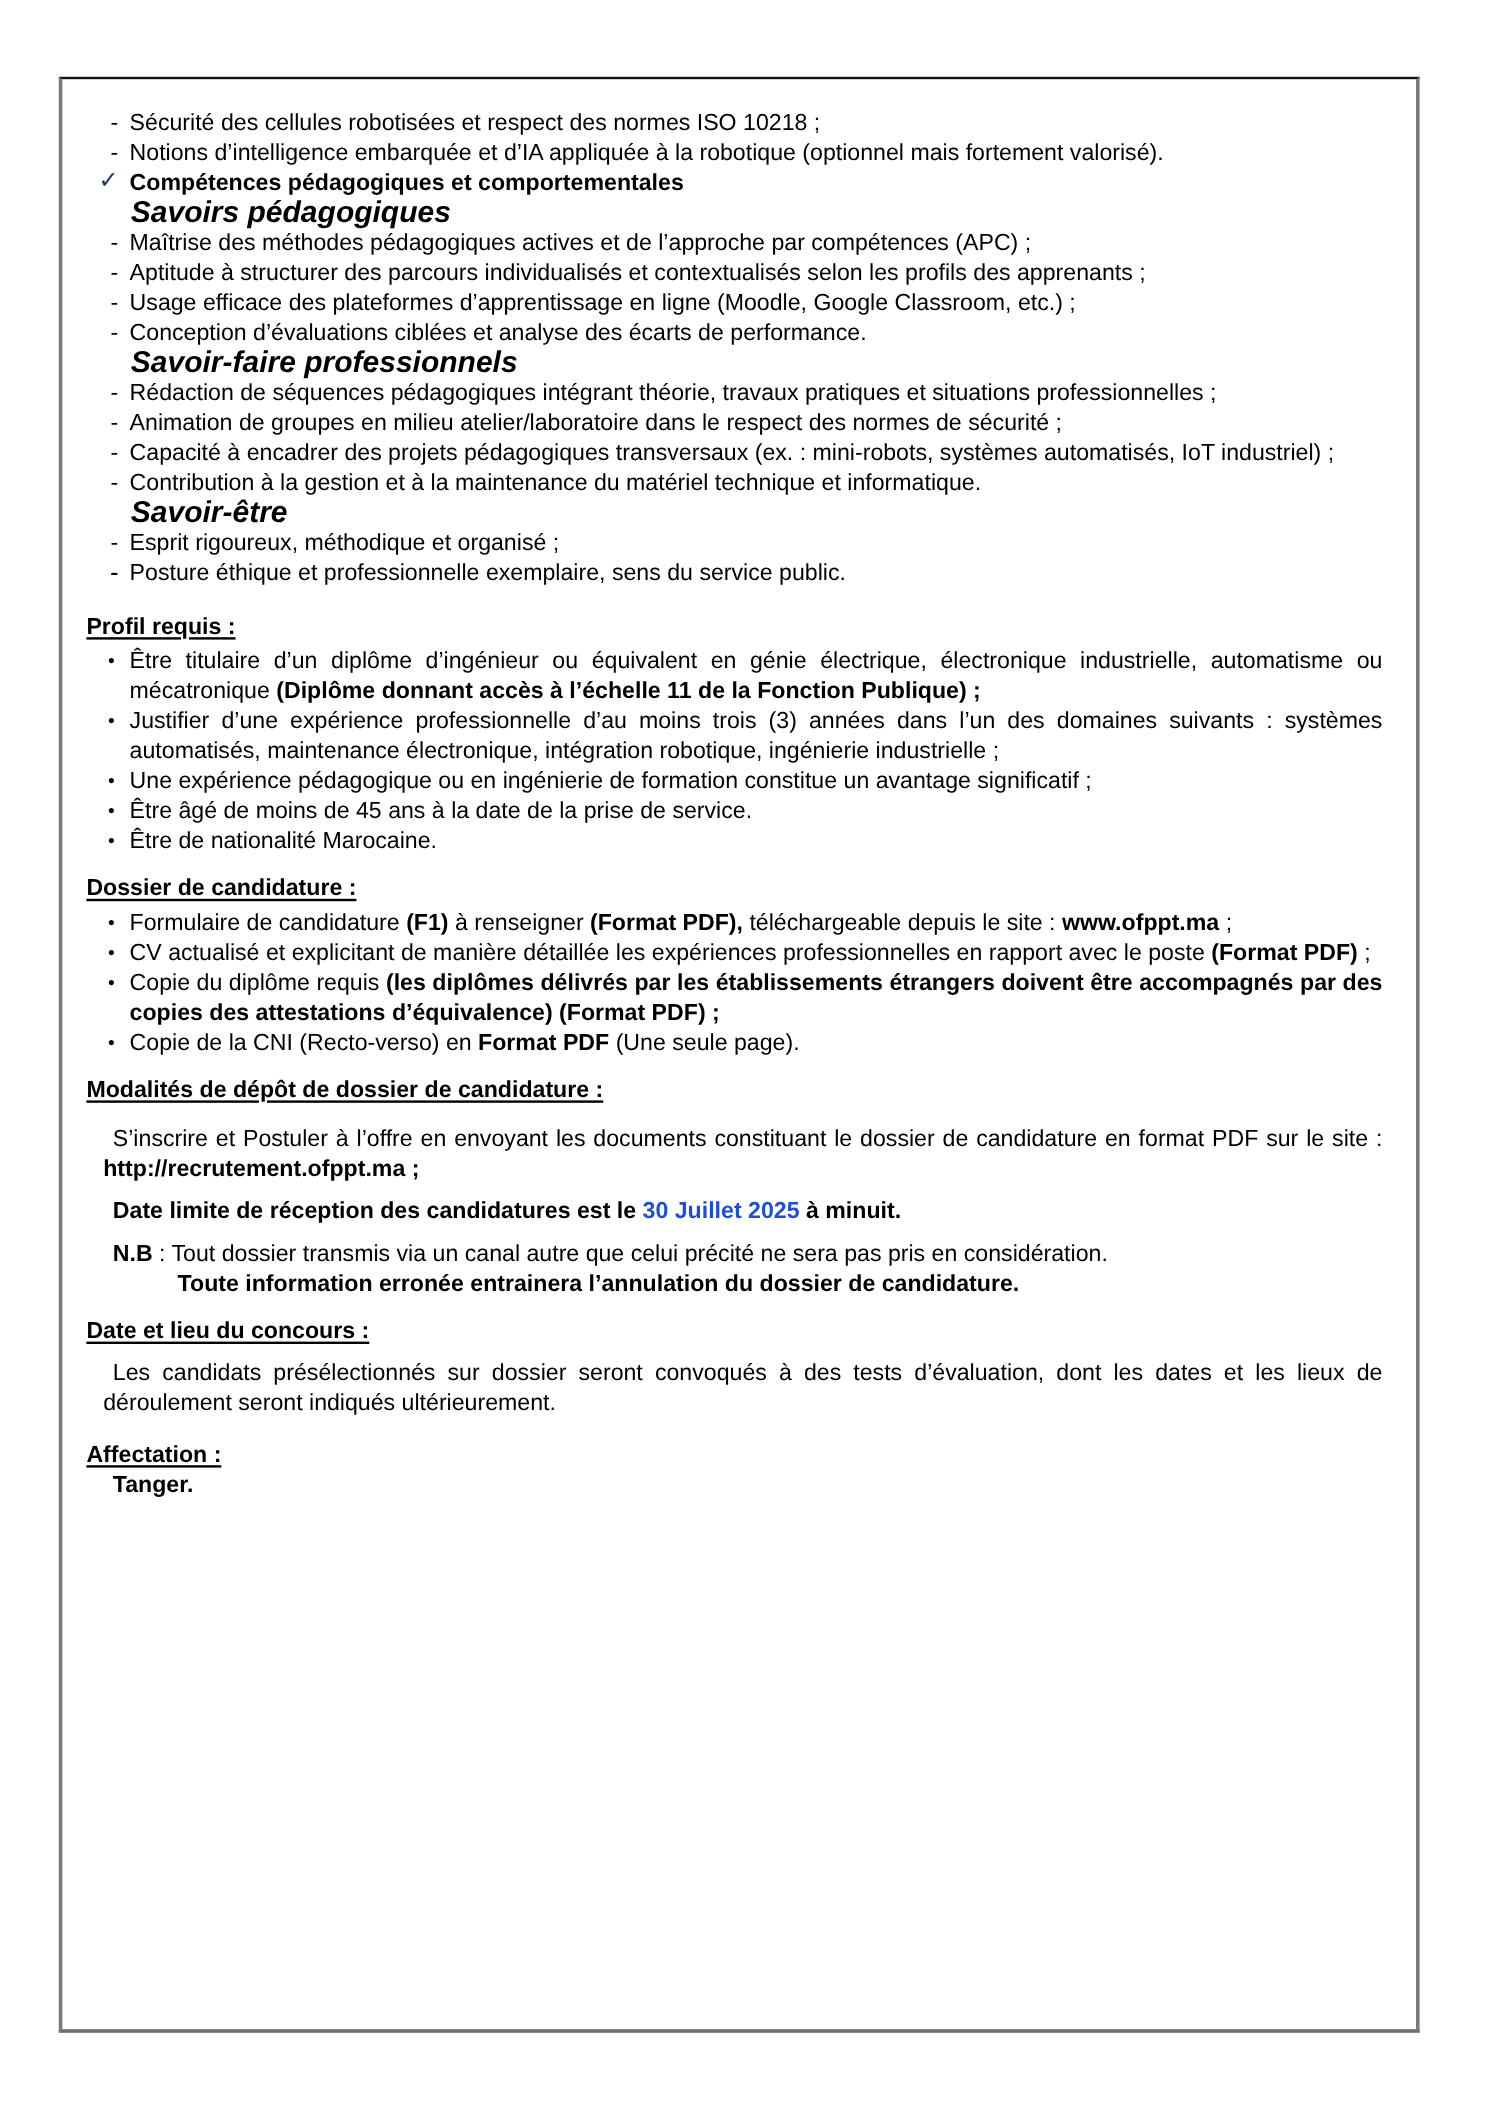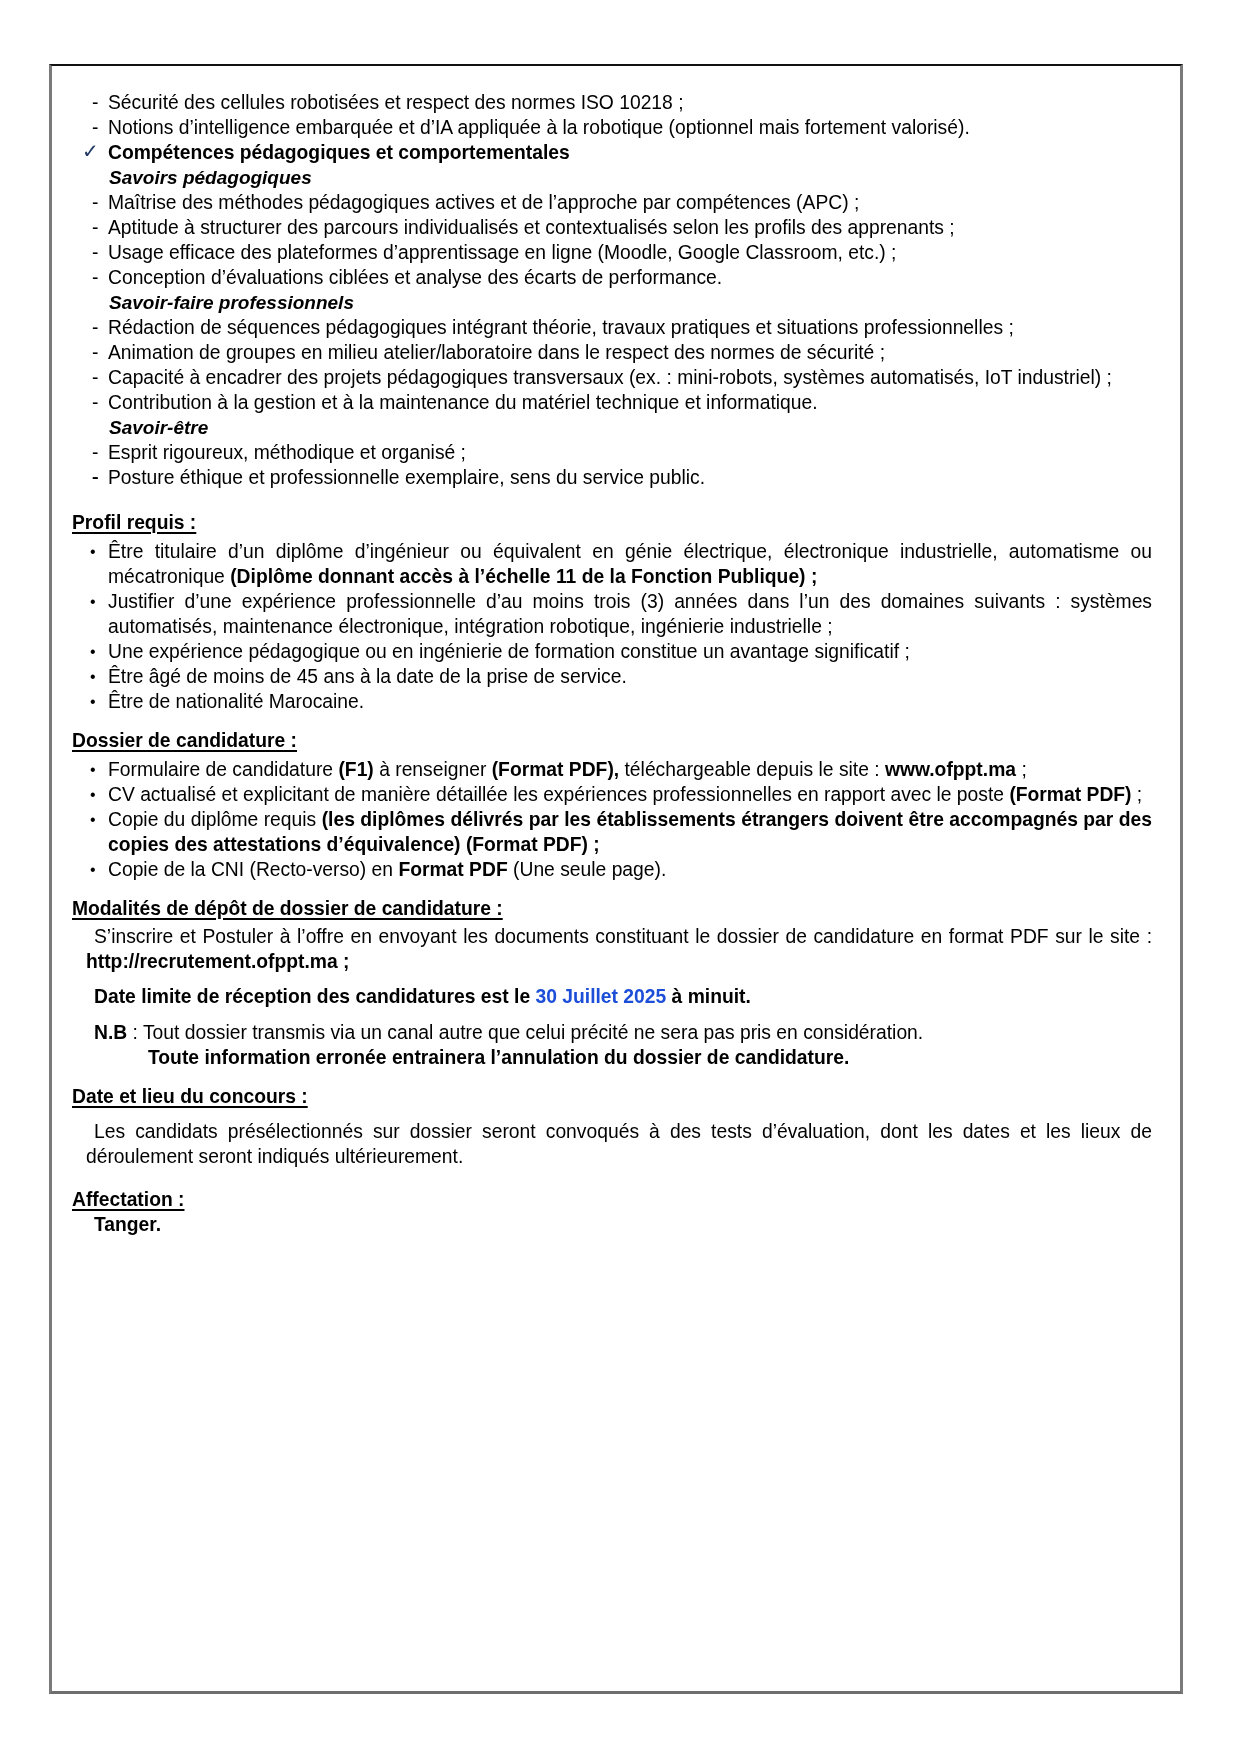--- a/index.html
+++ b/index.html
@@ -8,21 +8,21 @@
     position: absolute; left: 49px; top: 64px; width: 1134px; height: 1630px;
     border-top: 2px solid #111; border-left: 3px solid #7a7a7a;
     border-right: 3px solid #7a7a7a; border-bottom: 3px solid #6e6e6e;
     box-sizing: border-box;
   }
   .content { position: absolute; left: 72px; top: 90px; width: 1080px; font-size: 19.3px; line-height: 25px; }
   .dash-item { position: relative; padding-left: 36px; text-align: justify; }
   .dash-item .dash { position: absolute; left: 20px; top: 0; }
   .check-head { position: relative; padding-left: 36px; font-weight: bold; }
   .check-head .check { position: absolute; left: 10px; top: -1px; color: #1f3864; font-weight: normal; font-size: 20px; }
-  .sub-head { padding-left: 37px; font-weight: bold; font-style: italic; font-size: 19px; }
+  .sub-head { padding-left: 37px; font-weight: bold; font-style: italic; font-size: 25px; }
   .sec-title { font-weight: bold; text-decoration: underline; text-decoration-thickness: 2px; text-underline-offset: 3px; margin-top: 14px; margin-bottom: 4px; }
   .bullet-item { position: relative; padding-left: 36px; text-align: justify; }
   .bullet-item .bullet { position: absolute; left: 18px; top: 0; font-size: 16px; }
   b { font-weight: bold; }
   .para { padding-left: 14px; text-indent: 8px; text-align: justify; }
   .deadline { padding-left: 22px; font-weight: bold; margin-top: 10px; }
   .deadline .date { color: #1d4ed8; }
   .nb { padding-left: 22px; margin-top: 11px; }
   .nb .nb-label { font-weight: bold; }
   .nb-line2 { padding-left: 76px; font-weight: bold; }
@@ -64,21 +64,21 @@
   <div class="bullet-item"><span class="bullet">•</span><span>Une expérience pédagogique ou en ingénierie de formation constitue un avantage significatif ;</span></div>
   <div class="bullet-item"><span class="bullet">•</span><span>Être âgé de moins de 45 ans à la date de la prise de service.</span></div>
   <div class="bullet-item"><span class="bullet">•</span><span>Être de nationalité Marocaine.</span></div>
 
   <div class="sec-title">Dossier de candidature :</div>
   <div class="bullet-item"><span class="bullet">•</span><span>Formulaire de candidature </span><b>(F1)</b><span> à renseigner </span><b>(Format PDF),</b><span> téléchargeable depuis le site : </span><b>www.ofppt.ma</b><span> ;</span></div>
   <div class="bullet-item"><span class="bullet">•</span><span>CV actualisé et explicitant de manière détaillée les expériences professionnelles en rapport avec le poste </span><b>(Format PDF)</b><span> ;</span></div>
   <div class="bullet-item"><span class="bullet">•</span><span>Copie du diplôme requis </span><b>(les diplômes délivrés par les établissements étrangers doivent être accompagnés par des copies des attestations d’équivalence) (Format PDF) ;</b></div>
   <div class="bullet-item"><span class="bullet">•</span><span>Copie de la CNI (Recto-verso) en </span><b>Format PDF</b><span> (Une seule page).</span></div>
 
-  <div class="sec-title" style="margin-bottom:3px;">Modalités de dépôt de dossier de candidature :</div>
+  <div class="sec-title" style="margin-bottom:16px;">Modalités de dépôt de dossier de candidature :</div>
   <div class="para"><span>S’inscrire et Postuler à l’offre en envoyant les documents constituant le dossier de candidature en format PDF sur le site : </span><b>http://recrutement.ofppt.ma ;</b></div>
   <div class="deadline"><span>Date limite de réception des candidatures est le </span><span class="date">30 Juillet 2025</span><span> à minuit.</span></div>
   <div class="nb"><span class="nb-label">N.B</span><span> : Tout dossier transmis via un canal autre que celui précité ne sera pas pris en considération.</span></div>
   <div class="nb-line2">Toute information erronée entrainera l’annulation du dossier de candidature.</div>
 
   <div class="sec-title" style="margin-bottom:10px;">Date et lieu du concours :</div>
   <div class="para">Les candidats présélectionnés sur dossier seront convoqués à des tests d’évaluation, dont les dates et les lieux de déroulement seront indiqués ultérieurement.</div>
 
   <div class="sec-title" style="margin-top:18px;margin-bottom:0;">Affectation :</div>
   <div class="tanger">Tanger.</div>

